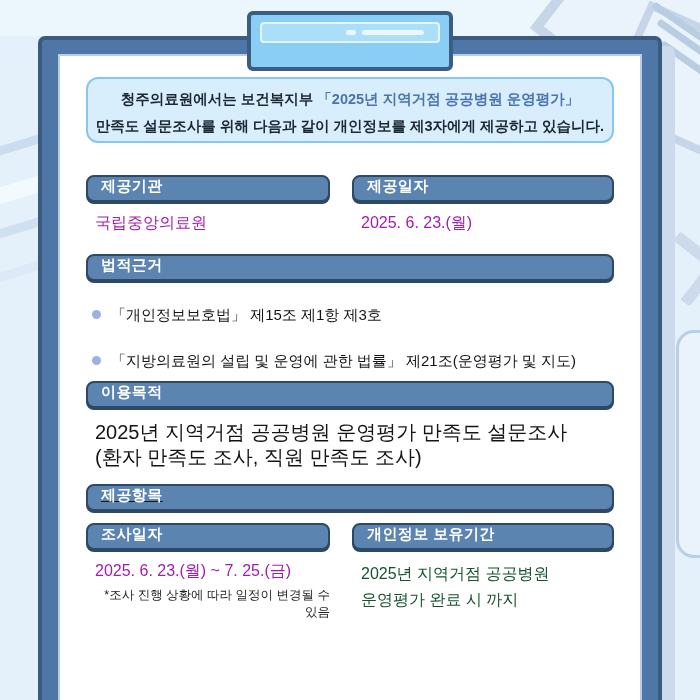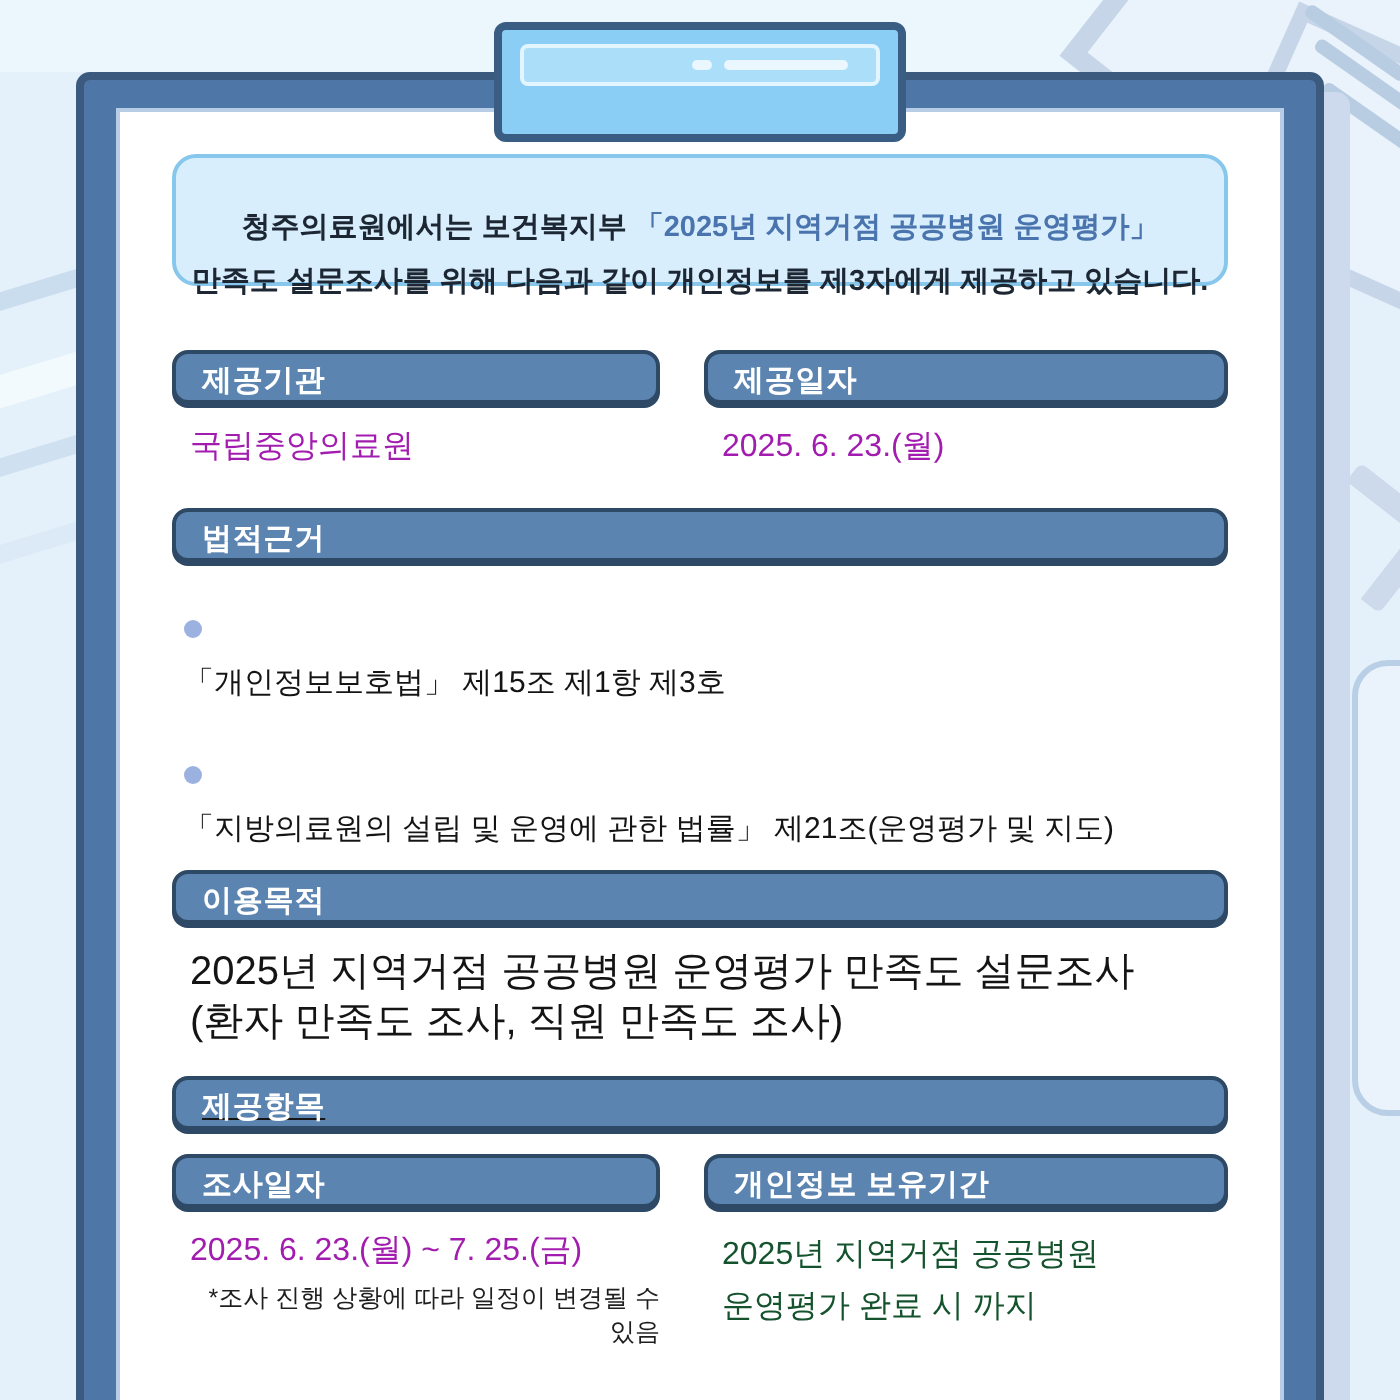--- a/index.html
+++ b/index.html
@@ -44,41 +44,41 @@
     background:#abdff9; border:2px solid #e3f5fe; border-radius:4px;
   }
   .shine-a, .shine-b { position:absolute; top:6px; height:5px; background:#ffffff; opacity:.75; border-radius:3px; }
   .shine-a { right:82px; width:10px; }
   .shine-b { right:14px; width:62px; }
   
   .content { position:absolute; left:86px; top:77px; width:528px; z-index:4; }
   .intro {
     height:66px; background:#d9eefd; border:2px solid #87c7ec; border-radius:12px;
     text-align:center; font-size:14.5px; font-weight:700; color:#1c2733;
-    padding-top:22px; line-height:27px;
+    padding-top:7px; line-height:27px;
   }
   .intro .hl { color:#4a74ad; font-weight:800; }
   .bar {
-    display:flex; align-items:flex-end; height:27px;
+    display:flex; align-items:flex-start; height:27px;
     background:#5b84b0; border:2px solid #2e4965; border-radius:8px;
     box-shadow:0 2px 0 #2e4965;
     color:#ffffff; font-weight:800; font-size:15px; letter-spacing:.4px;
     padding:0 13px;
   }
   .row { display:flex; gap:22px; margin-top:32px; }
   .row2 { display:flex; gap:22px; margin-top:12px; }
   .col-l { width:244px; flex:none; }
   .col-r { width:262px; flex:none; }
   .value { margin:11px 0 0 9px; font-size:16px; font-weight:500; color:#a21caf; }
   .note  { margin:5px 0 0 9px; font-size:12.5px; font-weight:400; color:#1e1e1e;text-align:right; }
   .sec-legal { margin-top:20px; }
   .sec-purpose { margin-top:8px; }
   .sec-items { margin-top:14px;text-decoration:underline; }
   .bullets { list-style:none; margin:10px 0 0 6px; }
-  .bullets li { display:flex; gap:10px; margin-top:21px; font-size:15px; line-height:25px; color:#141414; font-weight:500;flex-direction:column; }
+  .bullets li { display:flex; gap:10px; margin-top:21px; font-size:15px; line-height:25px; color:#141414; font-weight:500; }
   .dot { flex:none; width:9px; height:9px; border-radius:50%; background:#9bb1e0; margin-top:8px; }
   .plain-lines { margin:12px 0 0 9px; font-size:20px; line-height:25px; font-weight:500; color:#141414; }
   .ret-lines { margin:11px 0 0 9px; font-size:16px; line-height:26px; font-weight:500; color:#14532d; }
 </style>
 </head>
 <body>
 
 <div class="bg-band-top"></div>
 <div class="stripe s1"></div>
 <div class="stripe s2"></div>

